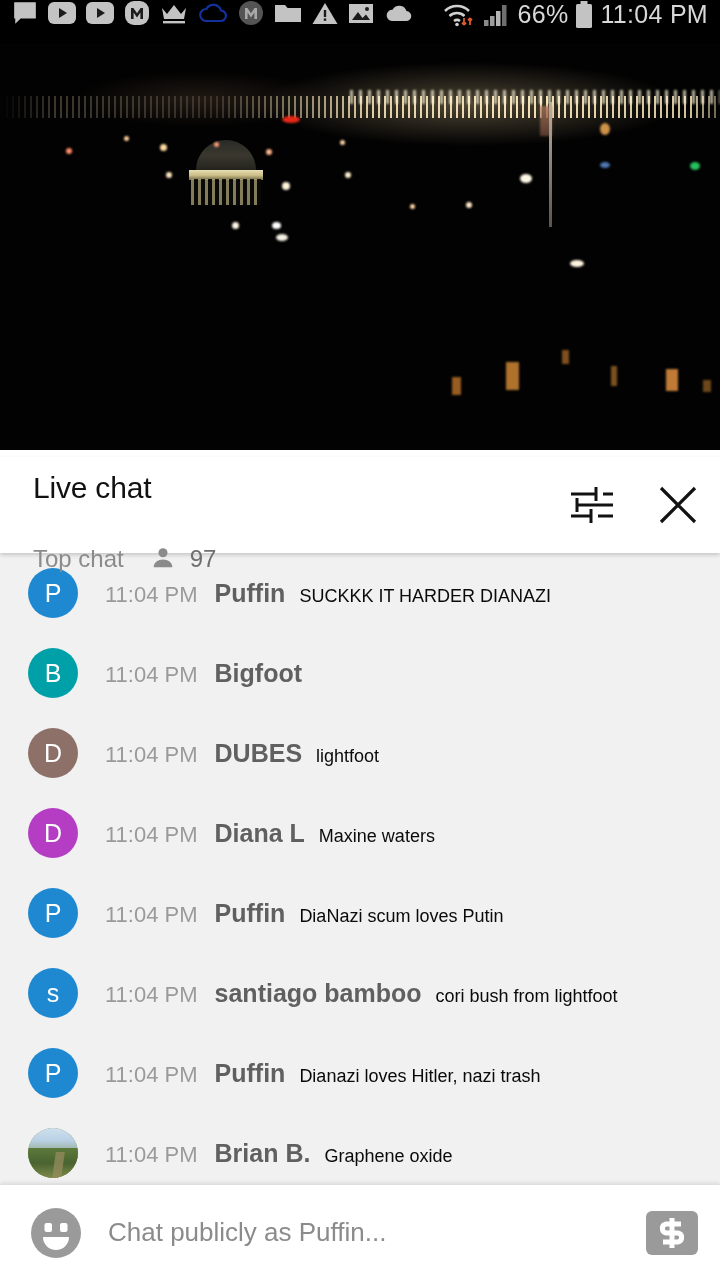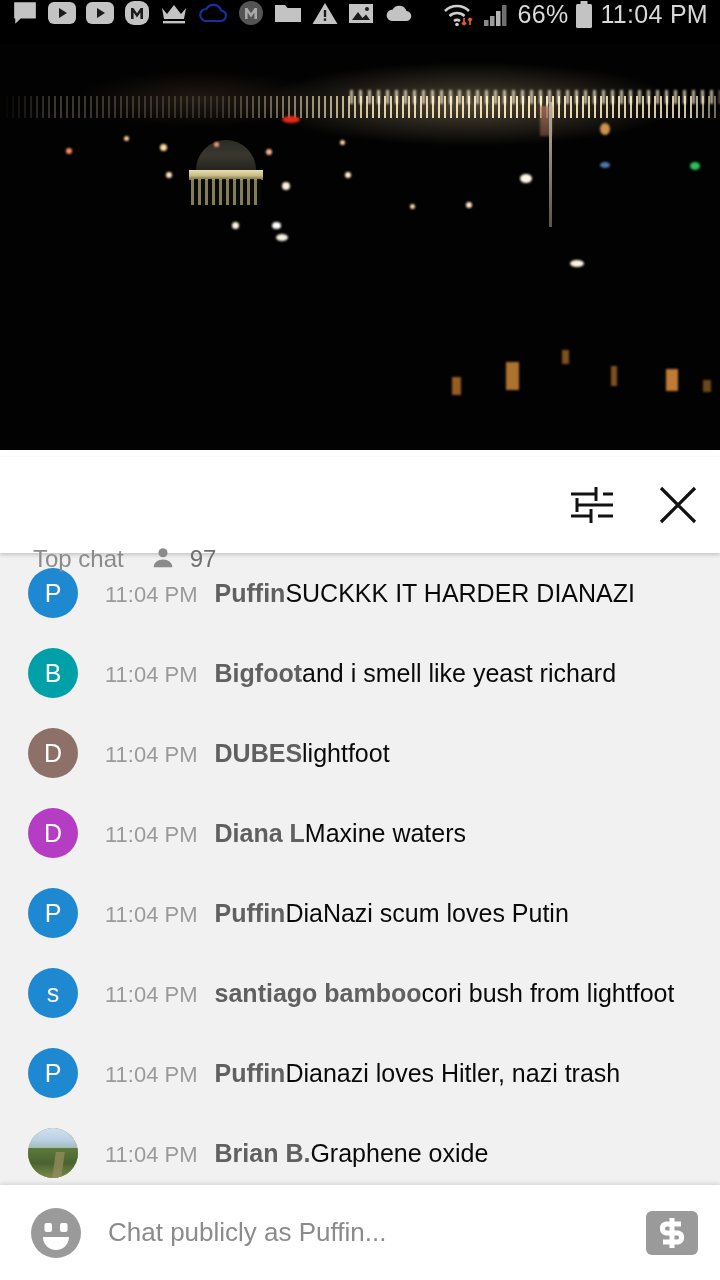--- a/index.html
+++ b/index.html
@@ -143,21 +143,21 @@
   .photo-path {
     position:absolute; left:52%; bottom:0; width:18%; height:52%;
     background:rgba(150,140,95,0.75); transform:skewX(-8deg);
   }
   .msg-body {
     margin-left:27px; display:flex; align-items:baseline;
     white-space:nowrap; overflow:hidden;
   }
   .msg-time { font-size:22px; color:#9a9a9a; flex:0 0 auto; }
   .msg-author { font-size:25px; color:#606060; font-weight:bold; margin-left:17px; flex:0 0 auto; }
-  .msg-text { font-size:25px; color:#0a0a0a; }
+  .msg-text { font-size:18px; color:#0a0a0a; margin-left:14px; }
 
   
   .input-bar {
     position:absolute; top:1185px; left:0; width:720px; height:95px;
     background:#ffffff; display:flex; align-items:center;
     box-shadow:0 -2px 4px rgba(0,0,0,0.10);
   }
   .emoji-btn { margin-left:30px; width:52px; height:52px; flex:0 0 52px; cursor:pointer; }
   .chat-input {
     flex:1; margin-left:26px; margin-right:16px;
@@ -297,20 +297,21 @@
     <div class="win" style="left:452px;top:333px;width:9px;height:18px;background:#c87a2a;opacity:.75"></div>
     <div class="win" style="left:506px;top:318px;width:13px;height:28px;background:#d98f38;opacity:.8"></div>
     <div class="win" style="left:562px;top:306px;width:7px;height:14px;background:#b5702a;opacity:.7"></div>
     <div class="win" style="left:611px;top:322px;width:6px;height:20px;background:#c07a30;opacity:.65"></div>
     <div class="win" style="left:666px;top:325px;width:12px;height:22px;background:#e09040;opacity:.85"></div>
     <div class="win" style="left:703px;top:336px;width:8px;height:12px;background:#b5762e;opacity:.6"></div>
 
   </div>
 
   <div class="chat-header">
+    <div class="ch-title">Live chat</div>
     <div class="ch-sub">
       <span class="ch-subtext">Top chat</span>
       <span class="ch-viewers">
         <svg width="26" height="26" viewBox="0 0 24 24">
           <circle cx="12" cy="7.2" r="4.2" fill="#8b8b8b"></circle>
           <path d="M3.4 20.5 c0 -4.6 4 -7.2 8.6 -7.2 s8.6 2.6 8.6 7.2 Z" fill="#8b8b8b"></path>
         </svg>
         <span class="ch-count">97</span>
       </span>
     </div>
@@ -342,21 +343,20 @@
           <span class="msg-time">11:04 PM</span>
           <span class="msg-author">Puffin</span>
           <span class="msg-text">SUCKKK IT HARDER DIANAZI</span>
         </div>
       </div>
       <div class="msg">
         <div class="avatar" style="background: rgb(0, 160, 168);">B</div>
         <div class="msg-body">
           <span class="msg-time">11:04 PM</span>
           <span class="msg-author">Bigfoot</span>
-          <span class="msg-text">and i smell like yeast richard</span>
         </div>
       </div>
       <div class="msg">
         <div class="avatar" style="background: rgb(141, 113, 104);">D</div>
         <div class="msg-body">
           <span class="msg-time">11:04 PM</span>
           <span class="msg-author">DUBES</span>
           <span class="msg-text">lightfoot</span>
         </div>
       </div>

